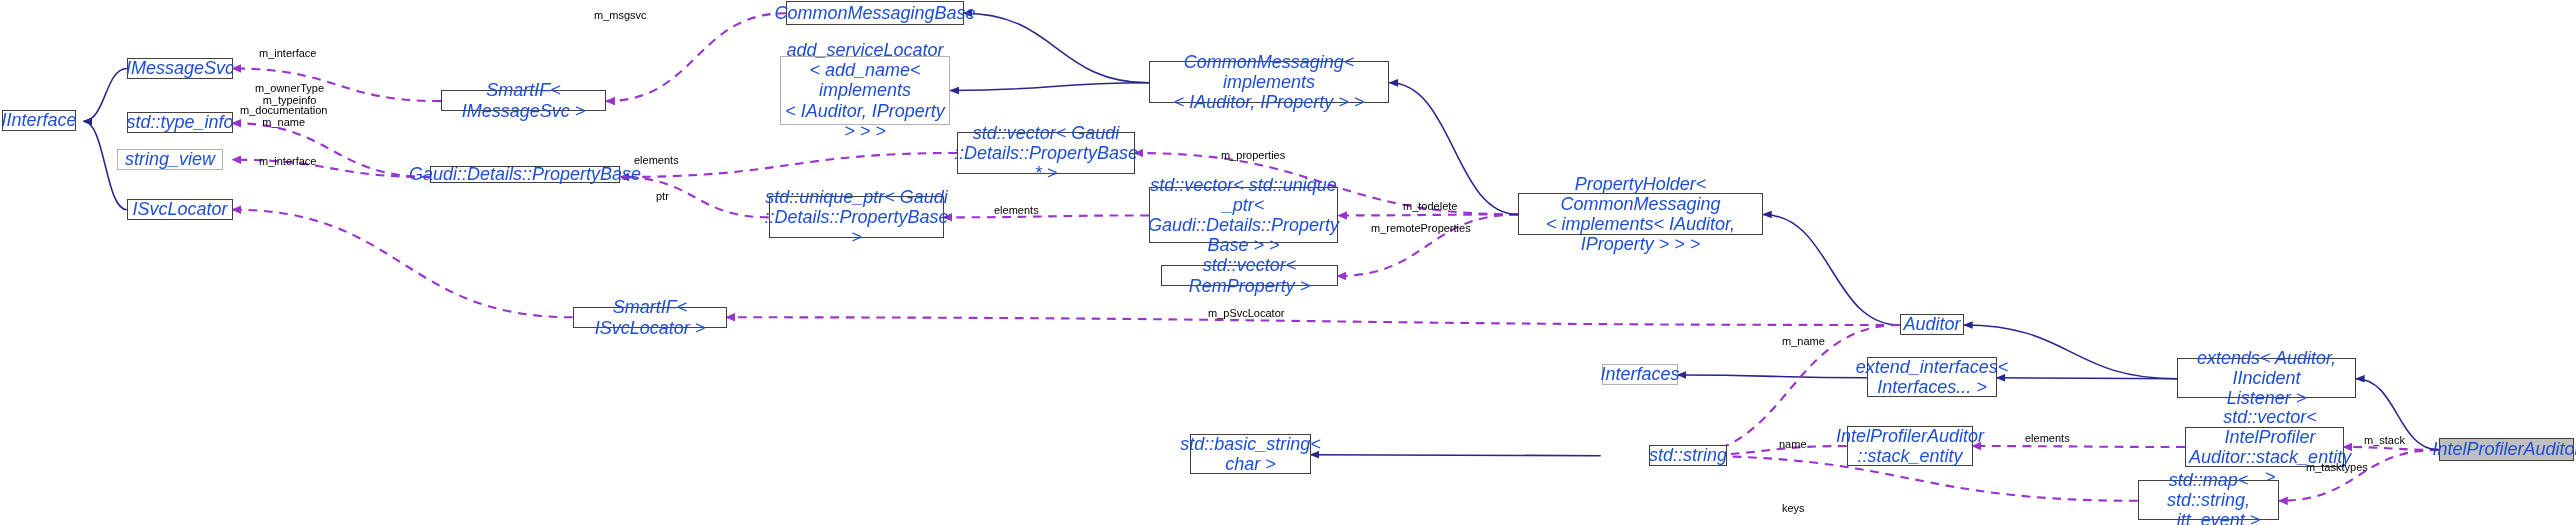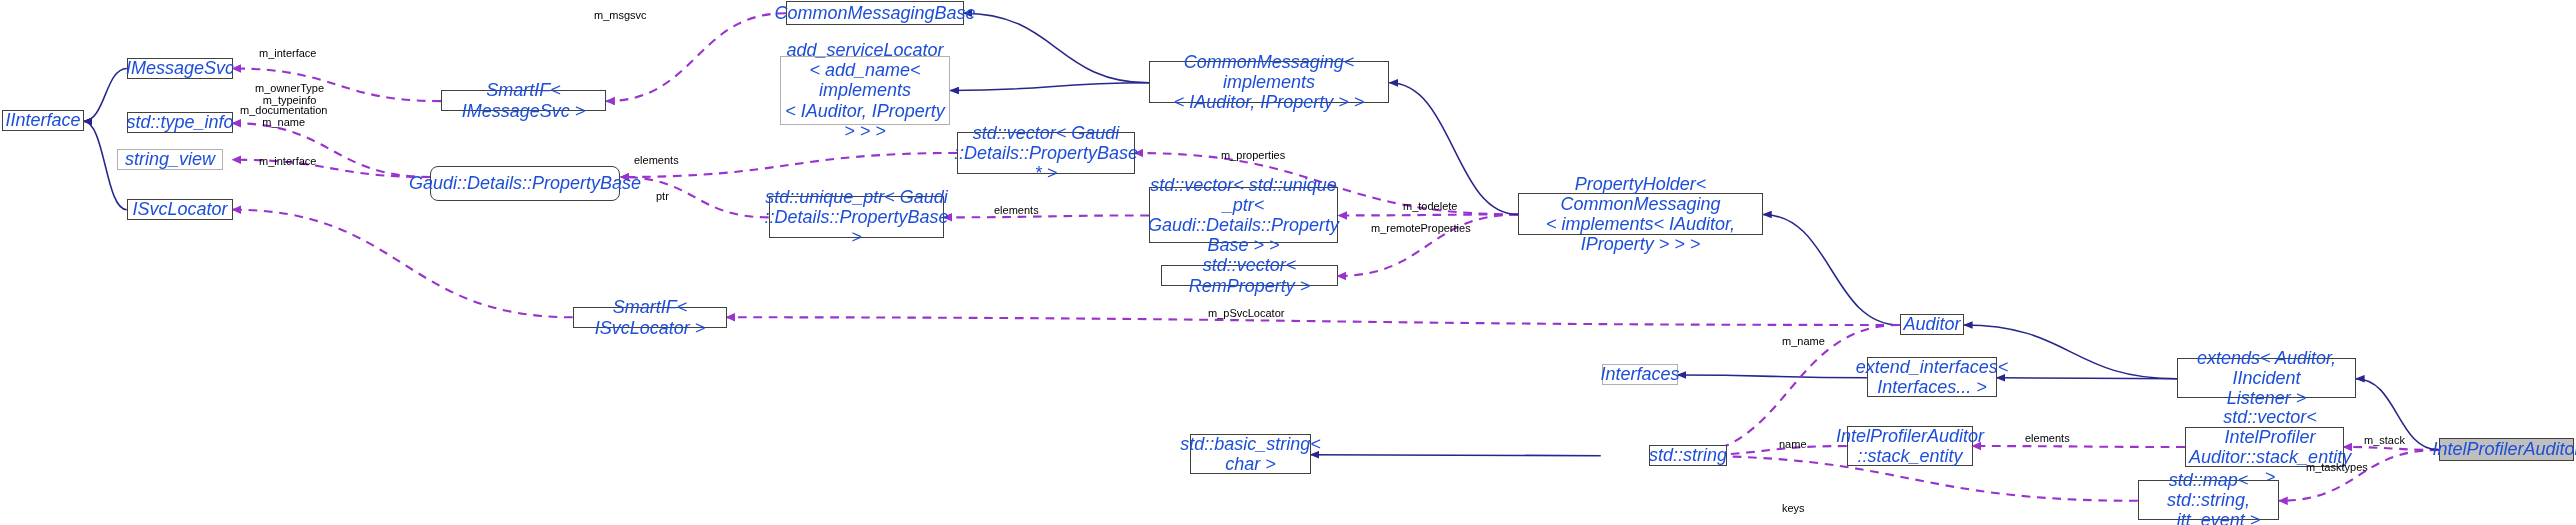--- a/index.html
+++ b/index.html
@@ -97,27 +97,27 @@
         <path d="M 1666,474 C 1515,474 1515,473 1364,473" fill="none" stroke="#26268c" stroke-width="1.6" marker-end="url(#arrow-inherit)"></path>
         <path d="M 1922,464 C 1834.5,464 1834.5,474 1747,474" fill="none" stroke="#9a32cd" stroke-width="2.2" stroke-dasharray="9,7" marker-end="url(#arrow-usage)"></path>
         <path d="M 2225,521 C 1986,521 1986,474 1747,474" fill="none" stroke="#9a32cd" stroke-width="2.2" stroke-dasharray="9,7" marker-end="url(#arrow-usage)"></path>
         <path d="M 2274,465 C 2163.5,465 2163.5,464 2053,464" fill="none" stroke="#9a32cd" stroke-width="2.2" stroke-dasharray="9,7" marker-end="url(#arrow-usage)"></path>
         <path d="M 2538,468 C 2488.5,468 2488.5,465 2439,465" fill="none" stroke="#9a32cd" stroke-width="2.2" stroke-dasharray="9,7" marker-end="url(#arrow-usage)"></path>
         <path d="M 2538,468 C 2455,468 2455,521 2372,521" fill="none" stroke="#9a32cd" stroke-width="2.2" stroke-dasharray="9,7" marker-end="url(#arrow-usage)"></path>
         <path d="M 2538,468 C 2495,468 2495,394 2452,394" fill="none" stroke="#26268c" stroke-width="1.6" marker-end="url(#arrow-inherit)"></path>
       </g>
   </svg>
   <div id="nodes-layer">
-      <div class="node" style="left: 1.9px; top: 110px; width: 82px; height: 21px;">IInterface</div>
+      <div class="node" style="left: 1.9px; top: 110px; width: 74px; height: 21px;">IInterface</div>
       <div class="node" style="left: 127px; top: 58px; width: 106px; height: 21px;">IMessageSvc</div>
       <div class="node" style="left: 127px; top: 112px; width: 106px; height: 21px;">std::type_info</div>
       <div class="node gray-border" style="left: 117px; top: 149px; width: 106px; height: 21px;">string_view</div>
       <div class="node" style="left: 127px; top: 199px; width: 106px; height: 21px;">ISvcLocator</div>
       <div class="node" style="left: 441px; top: 90px; width: 165px; height: 21px;">SmartIF&lt; IMessageSvc &gt;</div>
-      <div class="node" style="left: 430px; top: 166px; width: 190px; height: 35px; border-radius: 8px;">Gaudi::Details::PropertyBase</div>
+      <div class="node" style="left: 430px; top: 166px; width: 190px; height: 17px;">Gaudi::Details::PropertyBase</div>
       <div class="node" style="left: 786px; top: 1px; width: 178px; height: 24px;">CommonMessagingBase</div>
       <div class="node gray-border" style="left: 780px; top: 56px; width: 170px; height: 69px;">add_serviceLocator
 &lt; add_name&lt; implements
 &lt; IAuditor, IProperty
 &gt; &gt; &gt;</div>
       <div class="node" style="left: 1149px; top: 61px; width: 240px; height: 42px;">CommonMessaging&lt; implements
 &lt; IAuditor, IProperty &gt; &gt;</div>
       <div class="node" style="left: 957px; top: 132px; width: 178px; height: 42px;">std::vector&lt; Gaudi
 ::Details::PropertyBase * &gt;</div>
       <div class="node" style="left: 769px; top: 196px; width: 175px; height: 42px;">std::unique_ptr&lt; Gaudi

